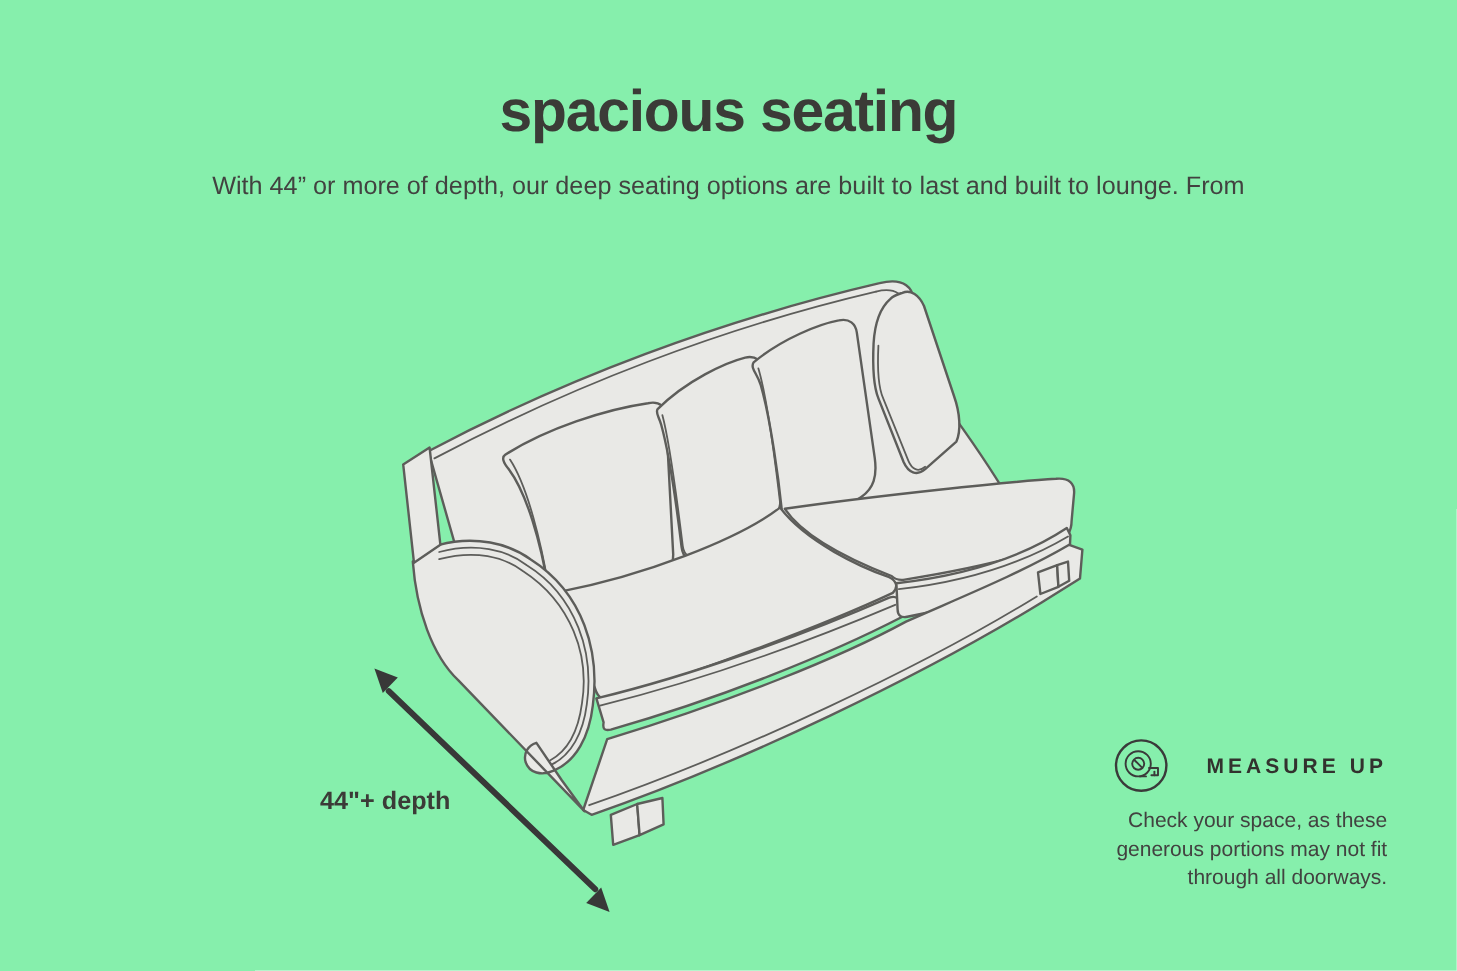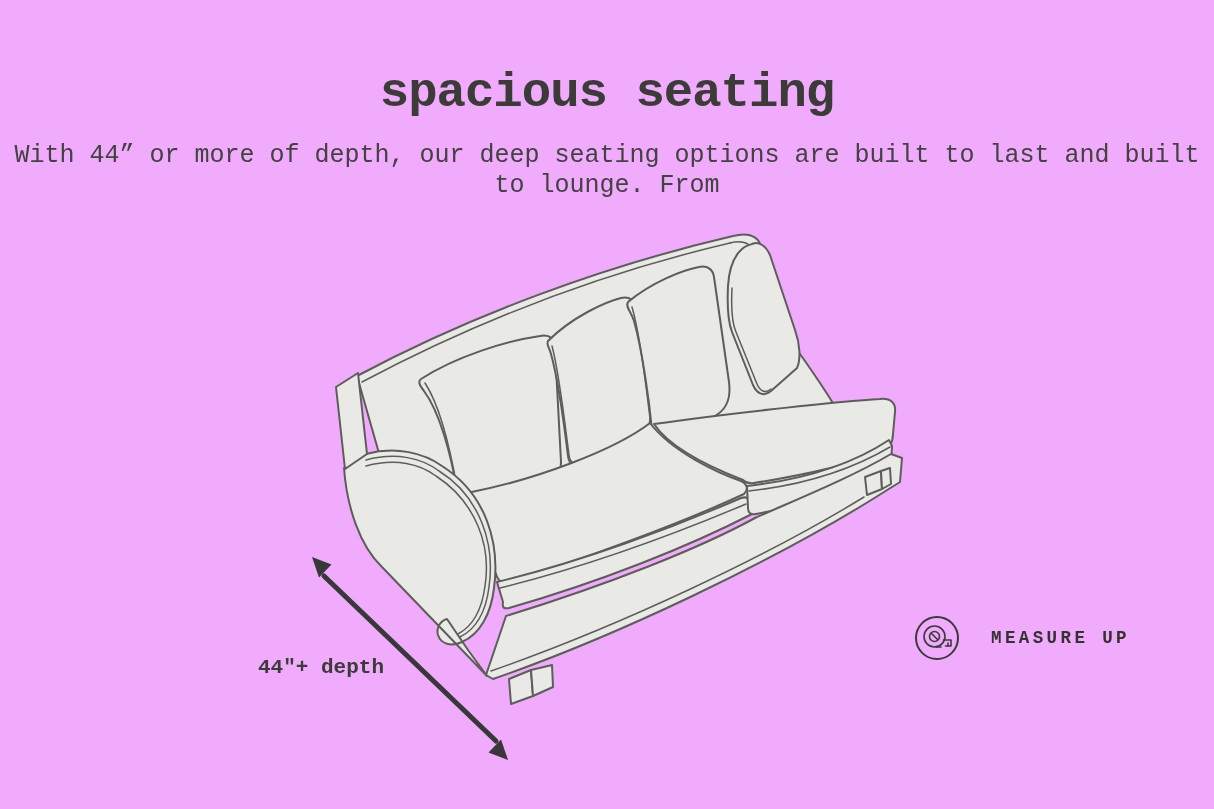--- a/index.html
+++ b/index.html
@@ -14,52 +14,52 @@
     position:relative;width:1214px;height:809px;background:#ffffff;overflow:hidden;
     font-family:"Liberation Sans","DejaVu Sans",sans-serif;
   }
   .title{
     position:absolute;left:0;top:66px;width:1214px;text-align:center;
     font-size:49px;font-weight:bold;letter-spacing:-1px;color:var(--text-dark);
     line-height:54px;
   }
   .body-copy{
     position:absolute;left:0;top:141px;width:1214px;text-align:center;
-    font-size:25px;color:var(--text-body);line-height:30px;font-weight:400;
+    font-size:21px;color:var(--text-body);line-height:30px;font-weight:400;
   }
   .depth-label{
     position:absolute;left:246px;top:656px;width:150px;text-align:center;
     font-size:21px;font-weight:bold;color:var(--text-dark);
   }
   .sofa-svg{position:absolute;left:300px;top:210px;}
   .arrow-svg{position:absolute;left:295px;top:548px;}
   .sofa-shape{fill:var(--sofa-fill);stroke:var(--sofa-line);stroke-width:2;stroke-linejoin:round;}
   .sofa-stroke{fill:none;stroke:var(--sofa-line);stroke-width:1.5;stroke-linecap:round;}
   .arrow-line{stroke:var(--arrow-color);stroke-width:5;stroke-linecap:round;}
   .arrow-head{fill:var(--arrow-color);stroke:none;}
   .measure{
     position:absolute;left:888px;top:614px;width:268px;color:var(--text-body);
   }
   .measure-head-row{
-    display:flex;align-items:center;justify-content:center;gap:31px;height:48px;
+    display:flex;align-items:center;justify-content:flex-end;gap:31px;height:48px;
   }
   .measure-heading{
     font-size:17.5px;font-weight:bold;letter-spacing:3.4px;color:#32322e;white-space:nowrap;
   }
   .measure-icon{flex:0 0 auto;}
   .tape-stroke{fill:none;stroke:#3a3a3a;stroke-width:2;stroke-linecap:round;stroke-linejoin:round;}
   .tape-thin{fill:none;stroke:#3a3a3a;stroke-width:1.6;stroke-linecap:round;stroke-linejoin:round;}
   .measure-body{
     margin-top:9px;text-align:right;font-size:17.5px;line-height:24px;color:var(--text-body);
   }
 </style>
 </head>
 <body>
 
-<div id="stage" style="background: #f0abfc; font-family: Liberation Mono, monospace;">
+<div id="stage" style="background: #86efac;">
 
   <div class="title">spacious seating</div>
 
   <div class="body-copy">
     <div>With 44” or more of depth, our deep seating options are built to last and built to lounge. From</div>
   </div>
 
   <svg class="sofa-svg" width="620" height="500" viewBox="0 0 620 500" aria-hidden="true">
 
     <path class="sofa-shape" d="M 57,166
@@ -200,15 +200,20 @@
         <circle class="tape-stroke" cx="23" cy="23" r="21"></circle>
         <circle class="tape-thin" cx="20.5" cy="21.5" r="10.5"></circle>
         <circle class="tape-thin" cx="20.5" cy="21.5" r="5"></circle>
         <line class="tape-thin" x1="17.5" y1="18.5" x2="23.5" y2="24.5"></line>
         <path class="tape-thin" d="M 29.5,25 L 37,25 L 37,31 L 31.5,31"></path>
         <line class="tape-thin" x1="34" y1="28" x2="34" y2="31"></line>
         <path class="tape-thin" d="M 22,32 L 27,32"></path>
       </svg>
       <div class="measure-heading">MEASURE UP</div>
     </div>
+    <div class="measure-body">
+      <div>Check your space, as these</div>
+      <div>generous portions may not fit</div>
+      <div>through all doorways.</div>
+    </div>
   </div>
 
 </div>
 
 </body></html>

